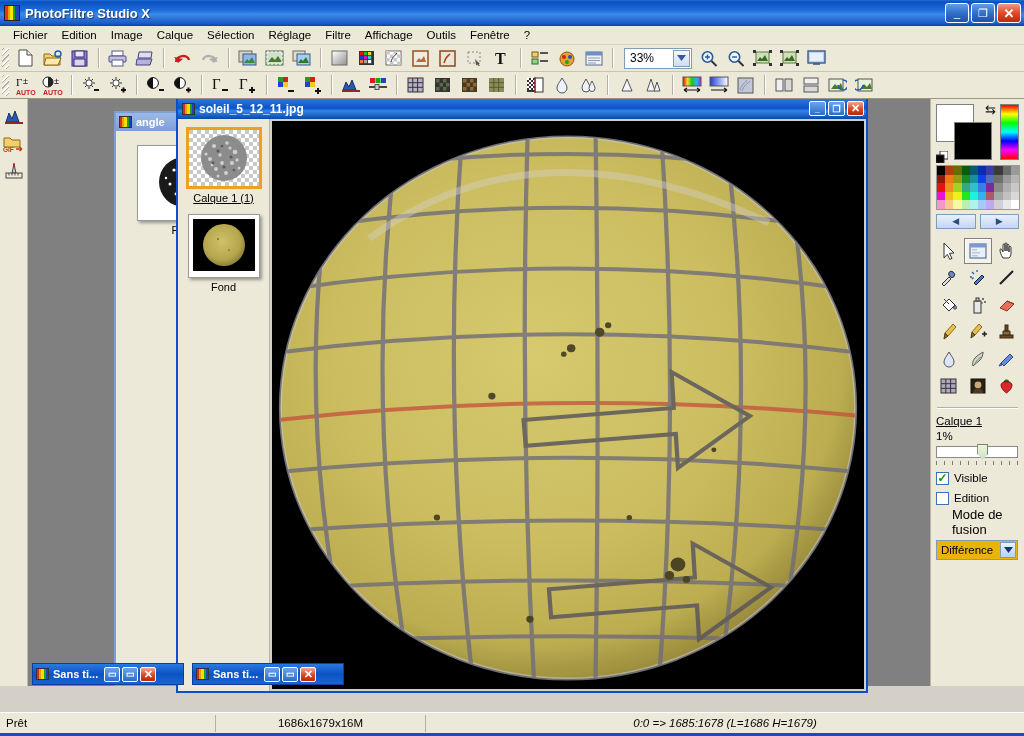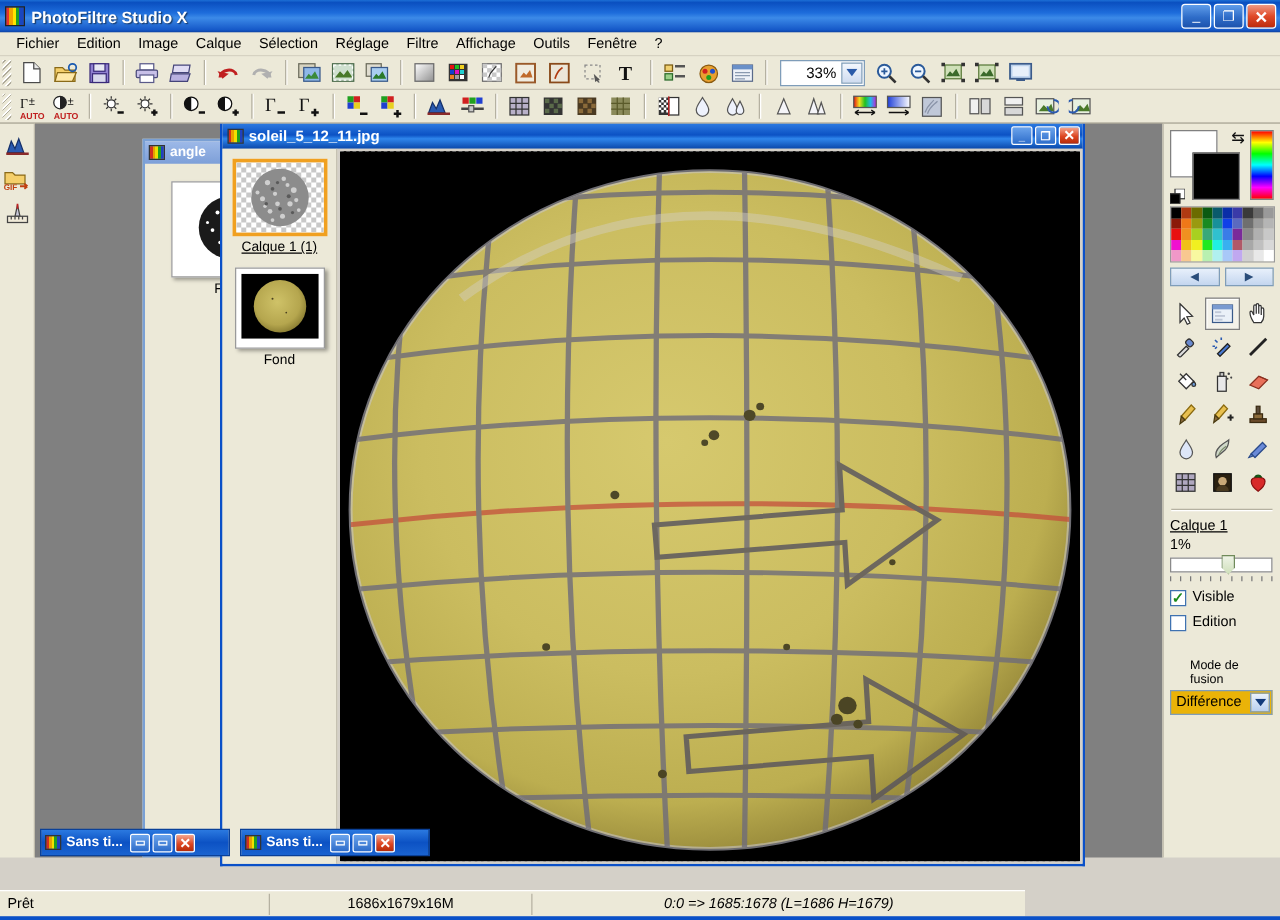--- a/index.html
+++ b/index.html
@@ -60,21 +60,21 @@
     width: 25px; height: 23px; margin: 0 1px;
     display: flex; align-items: center; justify-content: center;
     cursor: pointer; border: 1px solid transparent;
   }
   .tbtn svg { display: block; }
   .zoom-combo {
     width: 68px; height: 21px; margin-left: 6px; margin-right: 3px;
     background: #fff; border: 1px solid #7f9db9;
     display: flex; align-items: center; position: relative;
   }
-  .zoom-combo span { padding-left: 20px; font-size: 12px; }
+  .zoom-combo span { padding-left: 5px; font-size: 12px; }
   .zoom-arrow {
     position: absolute; right: 1px; top: 1px; width: 17px; height: 17px;
     background: linear-gradient(to bottom,#f3f7fd,#cfdcf0);
     border: 1px solid #7f9db9; display: flex; align-items: center; justify-content: center;
   }
 
   
   .vtoolbar {
     position: absolute; left: 0; top: 99px; width: 28px; height: 587px;
     background: #ece9d8; border-right: 1px solid #c0bcac;
@@ -165,42 +165,42 @@
   .slider-wrap { position: relative; width: 82px; height: 14px; }
   .slider-track { position: absolute; left: 0; top: 1px; width: 82px; height: 12px; background: #fff; border: 1px solid #8a8a8a; }
   .slider-knob { position: absolute; left: 40px; top: -1px; width: 11px; height: 16px;
     background: linear-gradient(to bottom,#eef3e6,#cfe0bb); border: 1px solid #6f8a5a;
     clip-path: polygon(0 0,100% 0,100% 65%,50% 100%,0 65%); cursor: pointer; }
   .slider-ticks { display: flex; justify-content: space-between; width: 82px; margin-top: 2px; }
   .slider-ticks i { width: 1px; height: 4px; background: #7a7a7a; display: block; }
   .chk-row { display: flex; align-items: center; gap: 5px; margin-top: 7px; font-size: 11.5px; }
   .chkbox { width: 13px; height: 13px; background: #fff; border: 1px solid #3f72b0; display: flex; align-items: center; justify-content: center; cursor: pointer; }
   .chkbox .tick { color: #1a8a1a; font-size: 12px; font-weight: bold; line-height: 1; }
-  .fusion-label { font-size: 10px; margin-top: 22px; padding-left: 16px; }
+  .fusion-label { font-size: 13px; margin-top: 2px; padding-left: 16px; }
   .fusion-sel {
     width: 82px; height: 20px; margin-top: 3px; background: #eab308; border: 1px solid #7f9db9;
     display: flex; align-items: center; position: relative; font-size: 11.5px; cursor: pointer;
   }
   .fusion-sel span { padding-left: 4px; }
   .fusion-arrow { position: absolute; right: 1px; top: 1px; width: 16px; height: 16px;
     background: linear-gradient(to bottom,#eaf2fd,#b9cfee); border: 1px solid #7f9db9;
     display: flex; align-items: center; justify-content: center; font-size: 8px; color: #103a78; }
 
   
   .mdi-min {
     position: absolute; height: 22px; background: linear-gradient(to bottom,#2b79e0,#0c52c4 50%,#1a63d0);
     border: 1px solid #0a4098; display: flex; align-items: center; padding-left: 3px;
     color: #fff; font-weight: bold; font-size: 11px;
   }
   .mdi-min .mbtn { width: 16px; height: 15px; }
   .min-btns { display: flex; gap: 2px; margin-left: 6px; }
 
   
   .statusbar {
-    position: absolute; left: 0; top: 712px; width: 820px; height: 21px;
+    position: absolute; left: 0; top: 712px; width: 1024px; height: 21px;
     background: #ece9d8; border-top: 1px solid #fff; display: flex; align-items: center;
     font-size: 11.5px;
   }
   .st-cell { height: 17px; display: flex; align-items: center; padding: 0 6px; border-left: 1px solid #b5b1a1; }
   .st-cell:first-child { border-left: none; }
   .status-bottom { position: absolute; left: 0; top: 733px; width: 1024px; height: 3px; background: #0a50c8; }
 
   
   .sun-svg { position: absolute; left: 0; top: 0; }
 </style>

